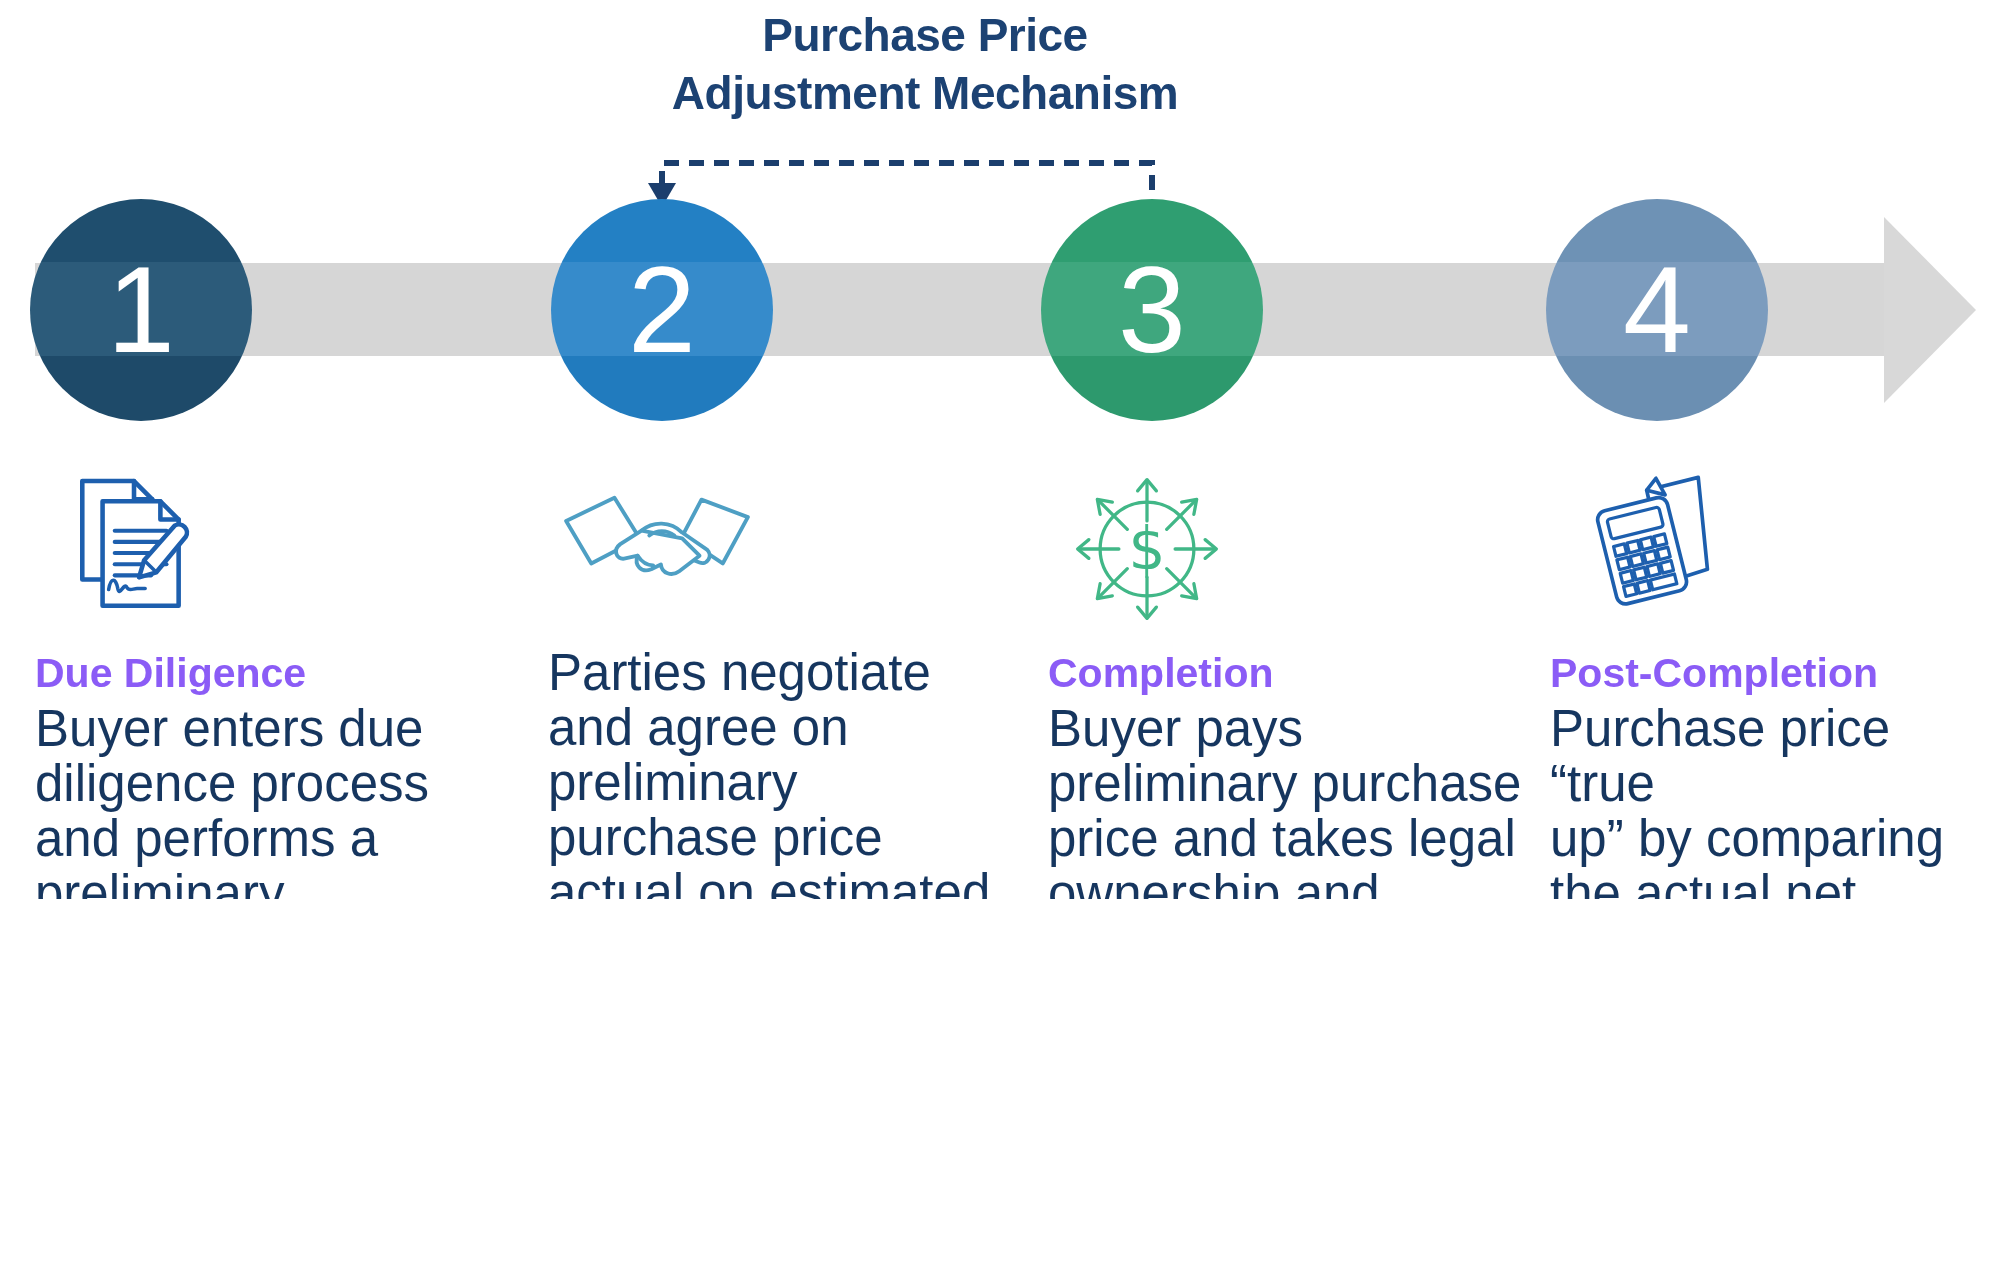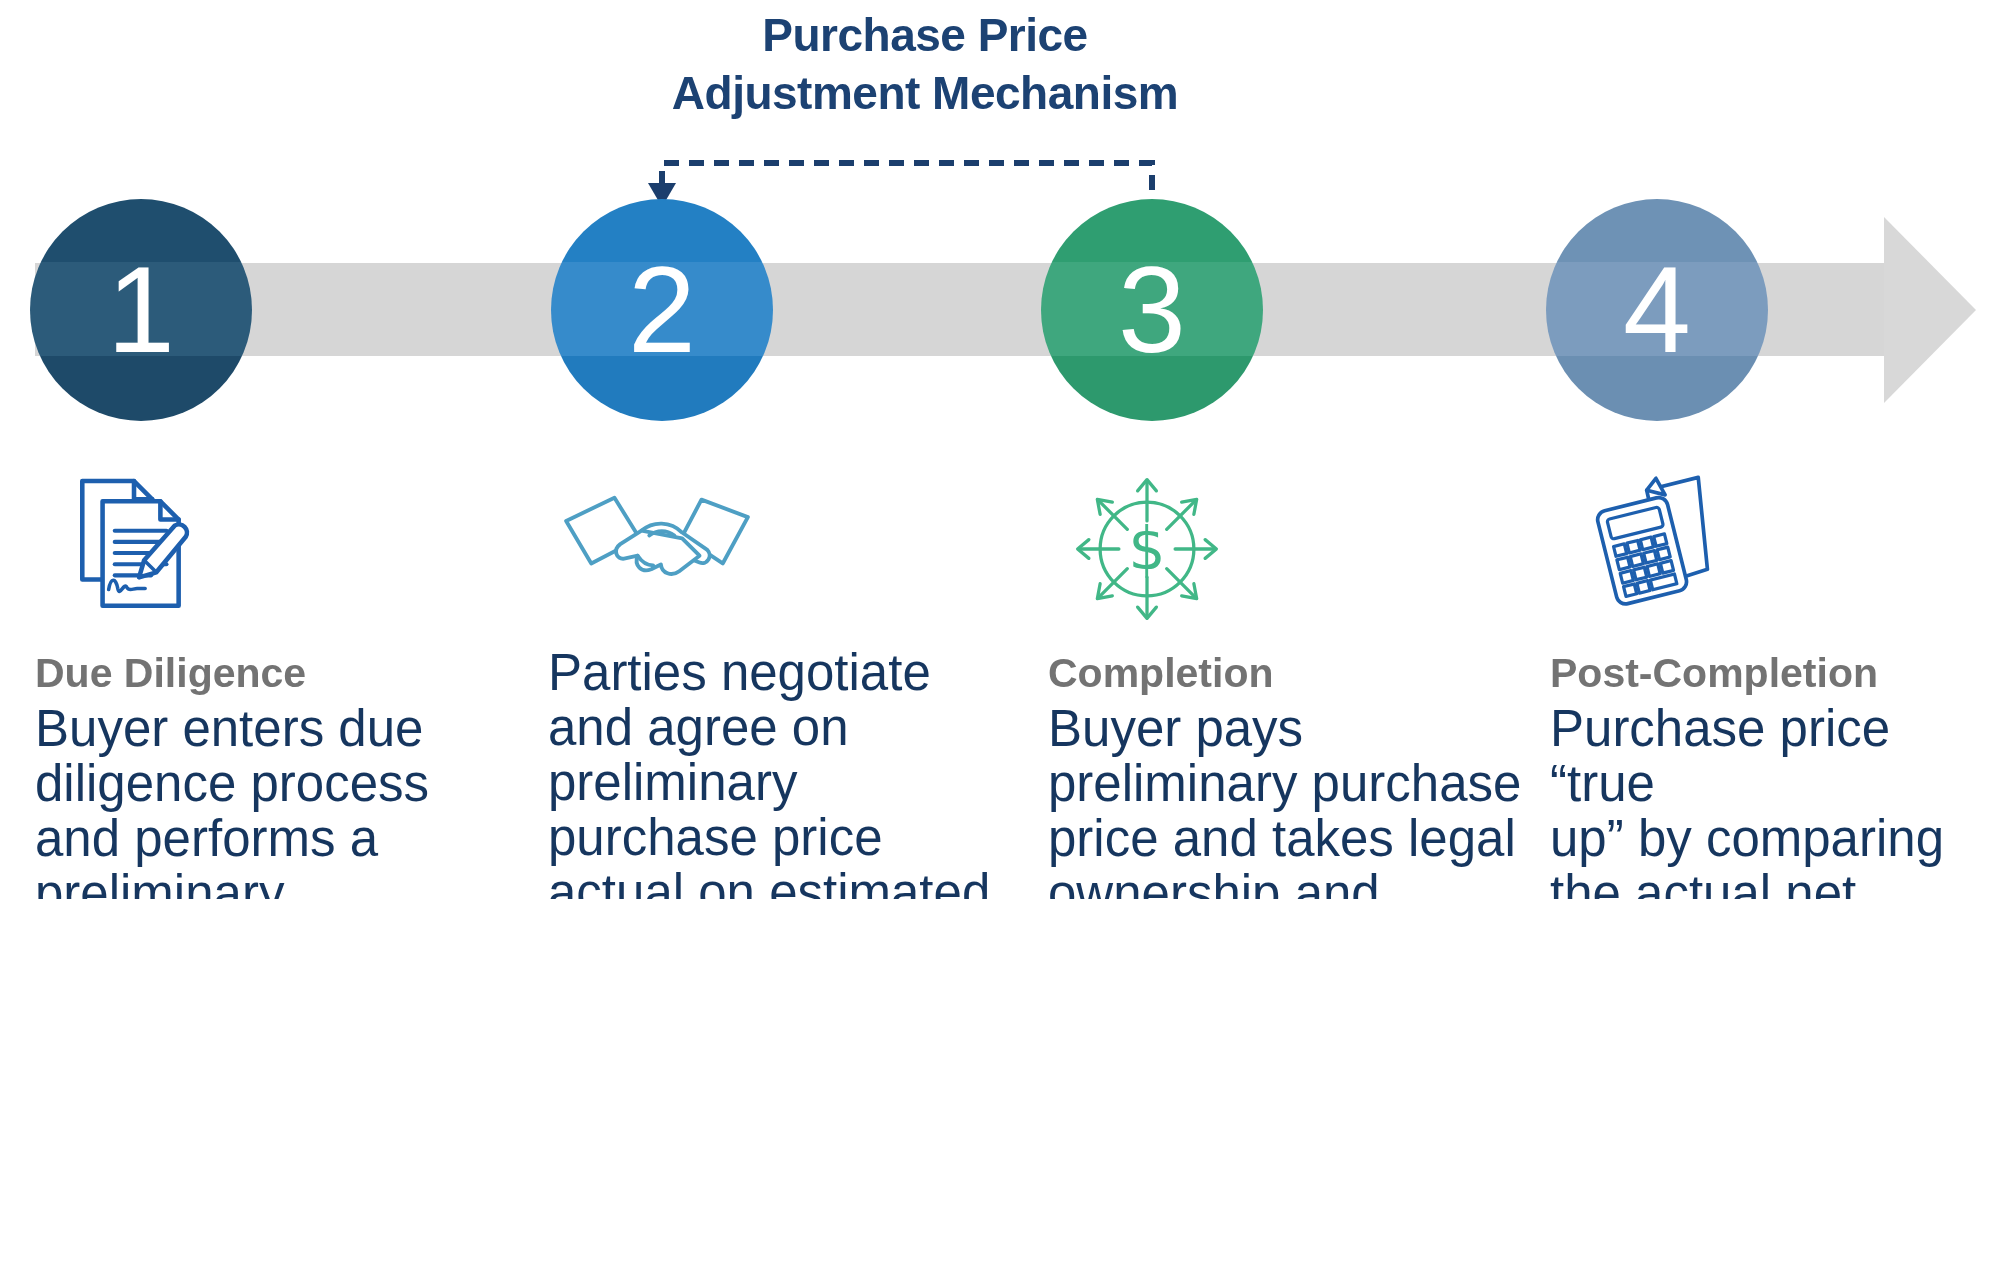--- a/index.html
+++ b/index.html
@@ -38,21 +38,21 @@
   .icon-docs{left:70px;top:478px;width:126px;height:142px;}
   .icon-handshake{left:560px;top:490px;width:194px;height:116px;}
   .icon-dollar{left:1072px;top:474px;width:150px;height:150px;}
   .icon-calc{left:1586px;top:470px;width:138px;height:138px;}
   
   .col{top:645px;width:480px;z-index:2;color:#16365F;}
   .col.p1{left:35px;}
   .col.p2{left:548px;}
   .col.p3{left:1048px;}
   .col.p4{left:1550px;width:450px;}
-  .col h3{margin:0;font-size:41px;line-height:56px;font-weight:bold;color:#737373;}
+  .col h3{margin:0;font-size:41px;line-height:56px;font-weight:bold;color:#8b5cf6;}
   .col .body{margin:0;font-size:51px;line-height:55px;white-space:pre-line;}
 </style>
 </head>
 <body>
 
 <div id="canvas">
 
   <div class="abs title">Purchase Price
 Adjustment Mechanism</div>
 

